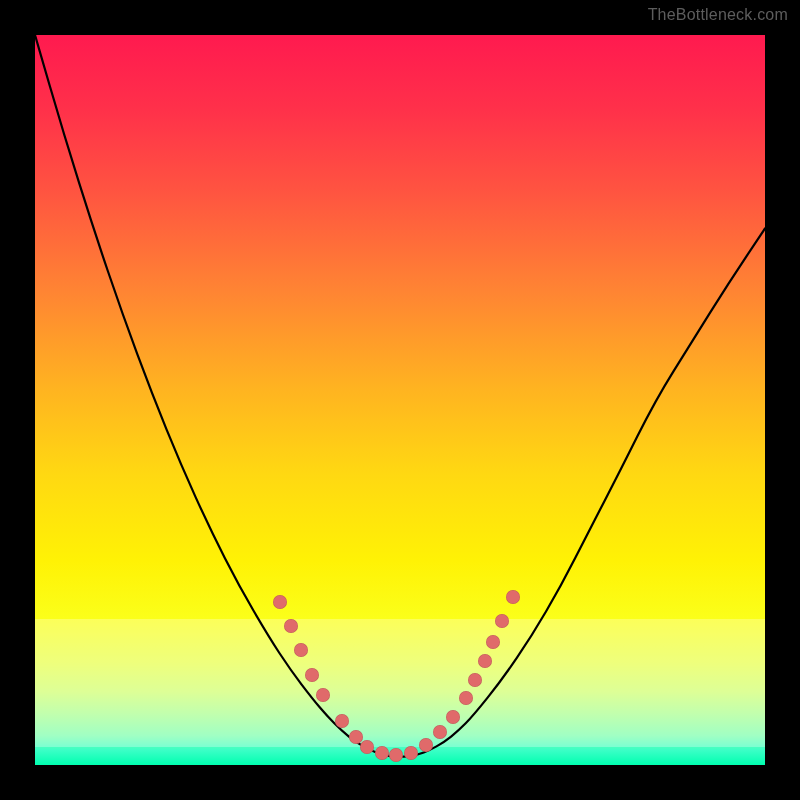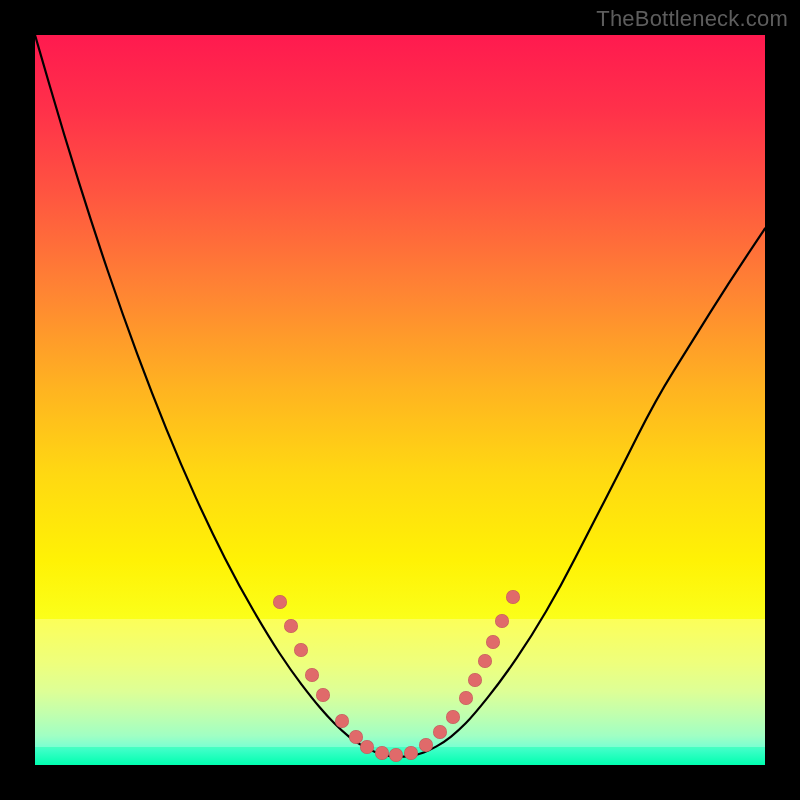--- a/index.html
+++ b/index.html
@@ -55,21 +55,21 @@
     position: absolute;
     left: 0;
     width: 730px;
     background: rgba(255,255,255,0.28);
   }
   .watermark {
     position: absolute;
     top: 6px;
     right: 12px;
     color: #5d5d5d;
-    font-size: 22px;
+    font-size: 16px;
     letter-spacing: 0.2px;
     user-select: none;
   }
   svg.curve {
     position: absolute;
     left: 0;
     top: 0;
     width: 730px;
     height: 730px;
   }

